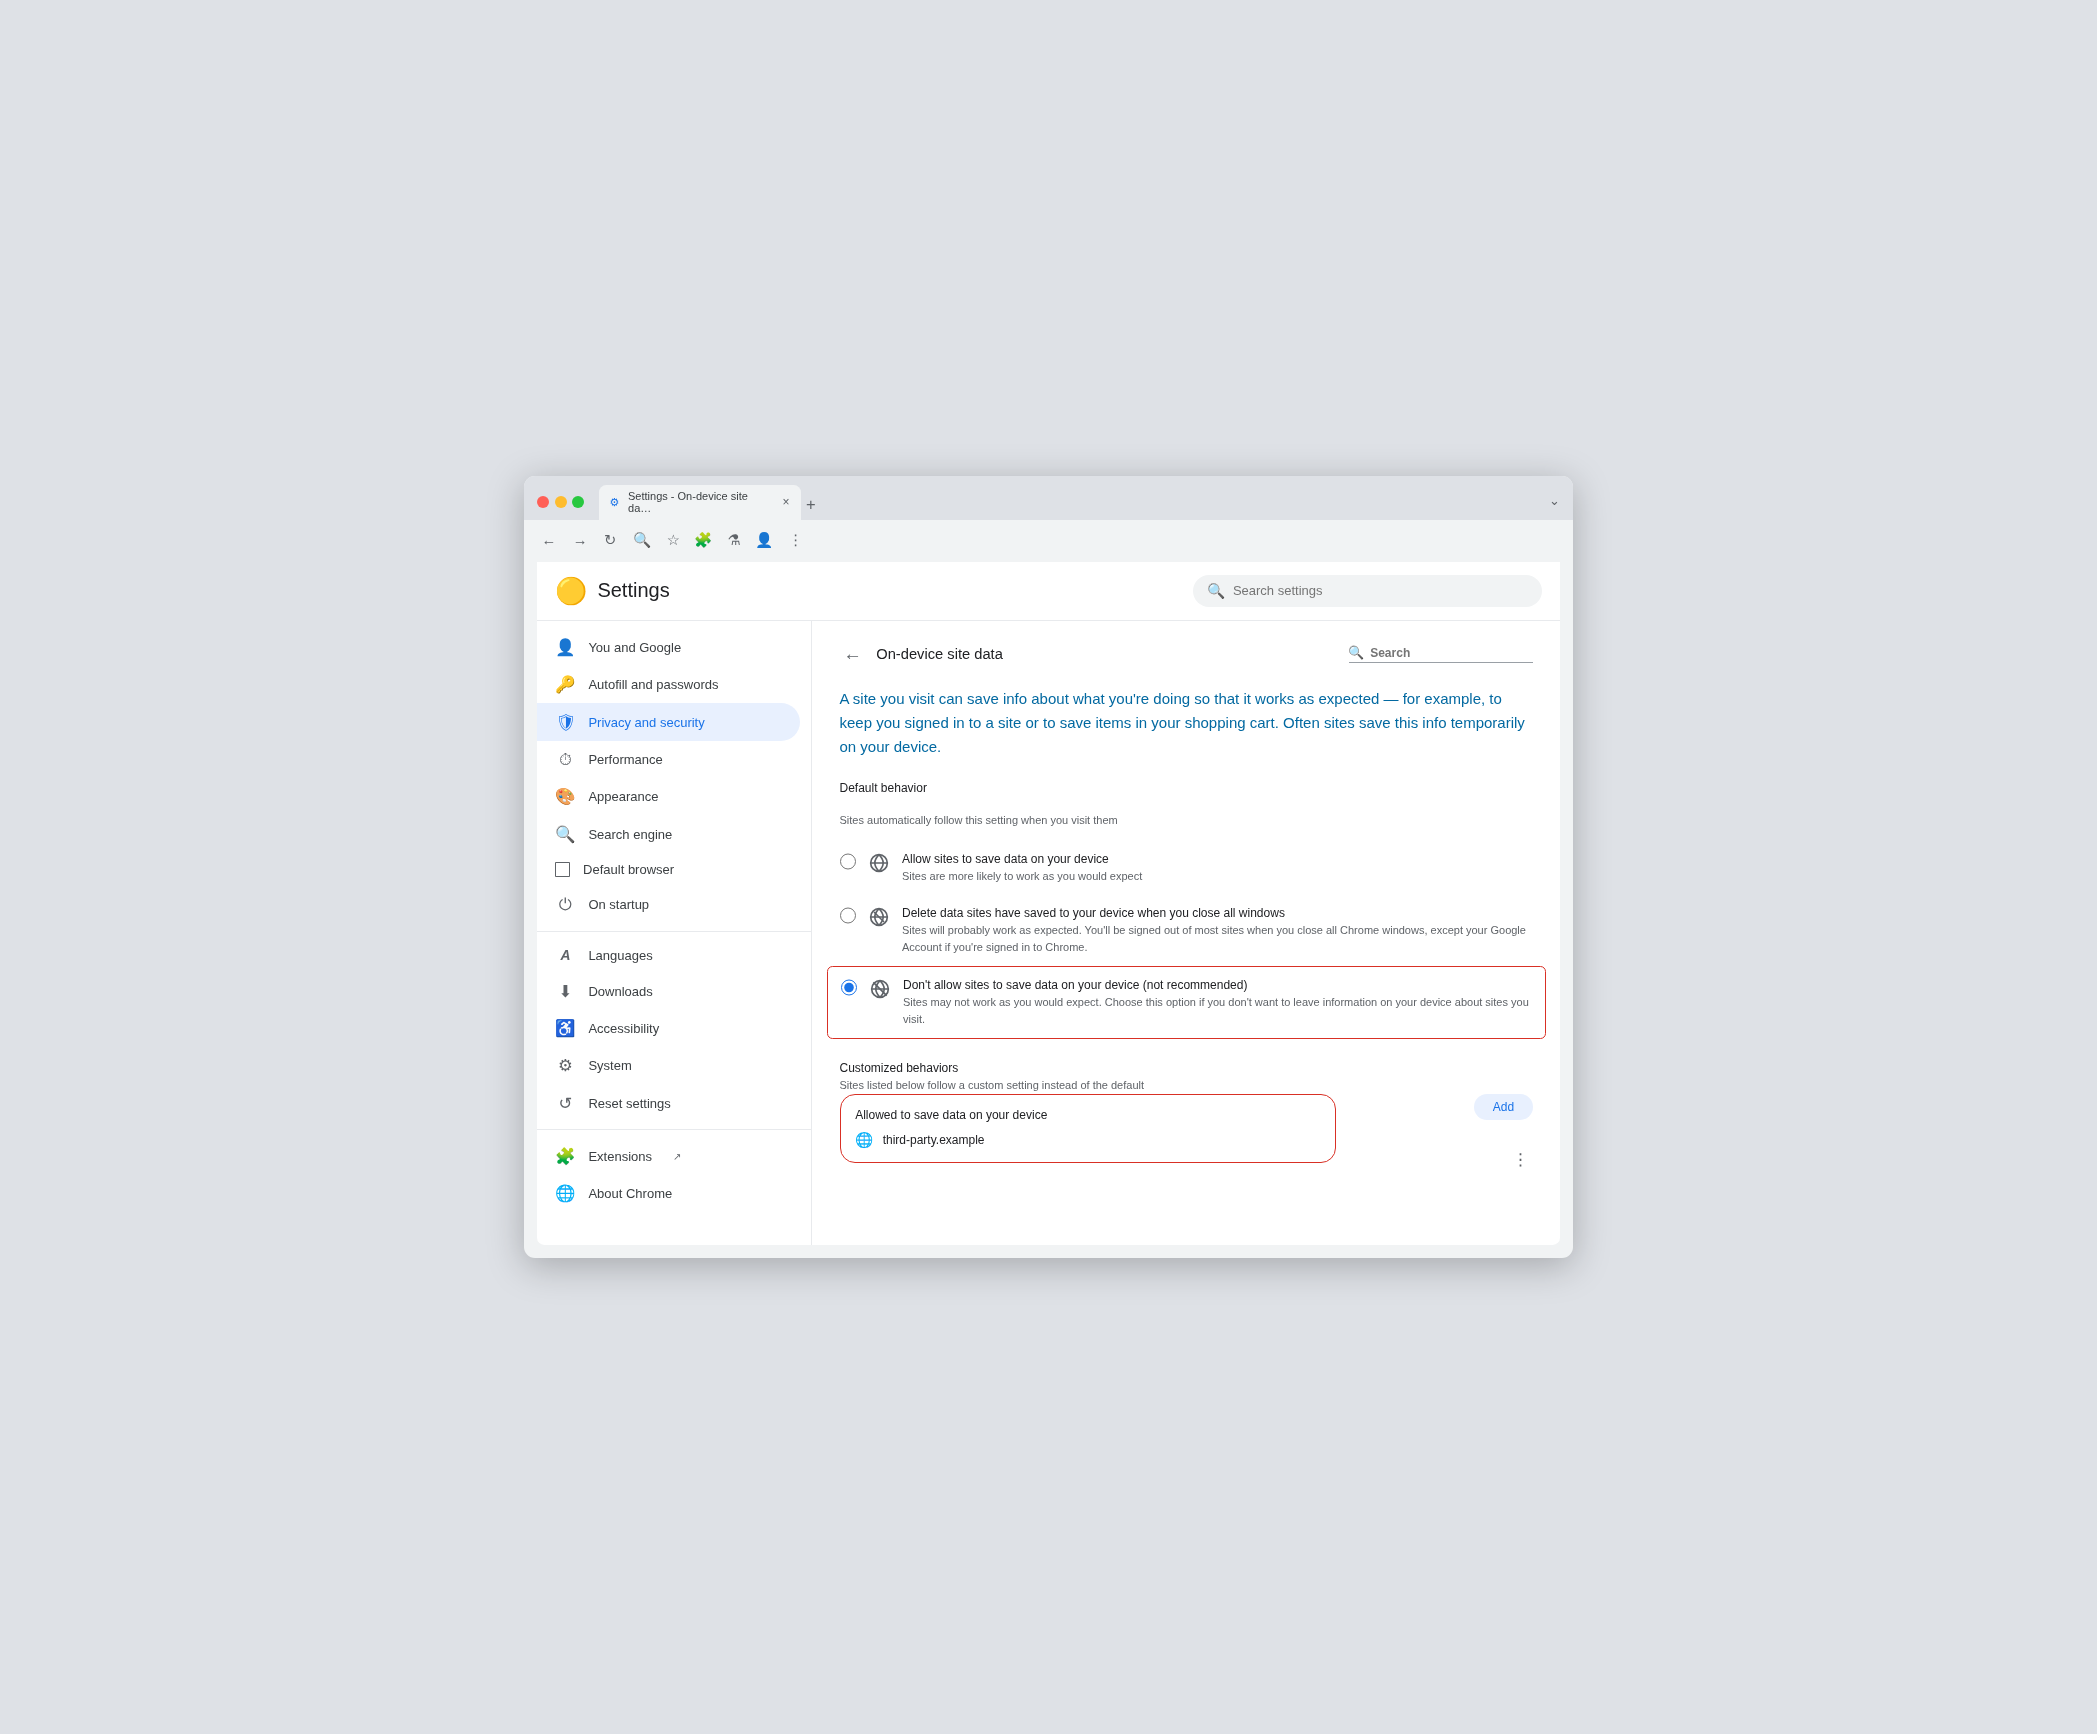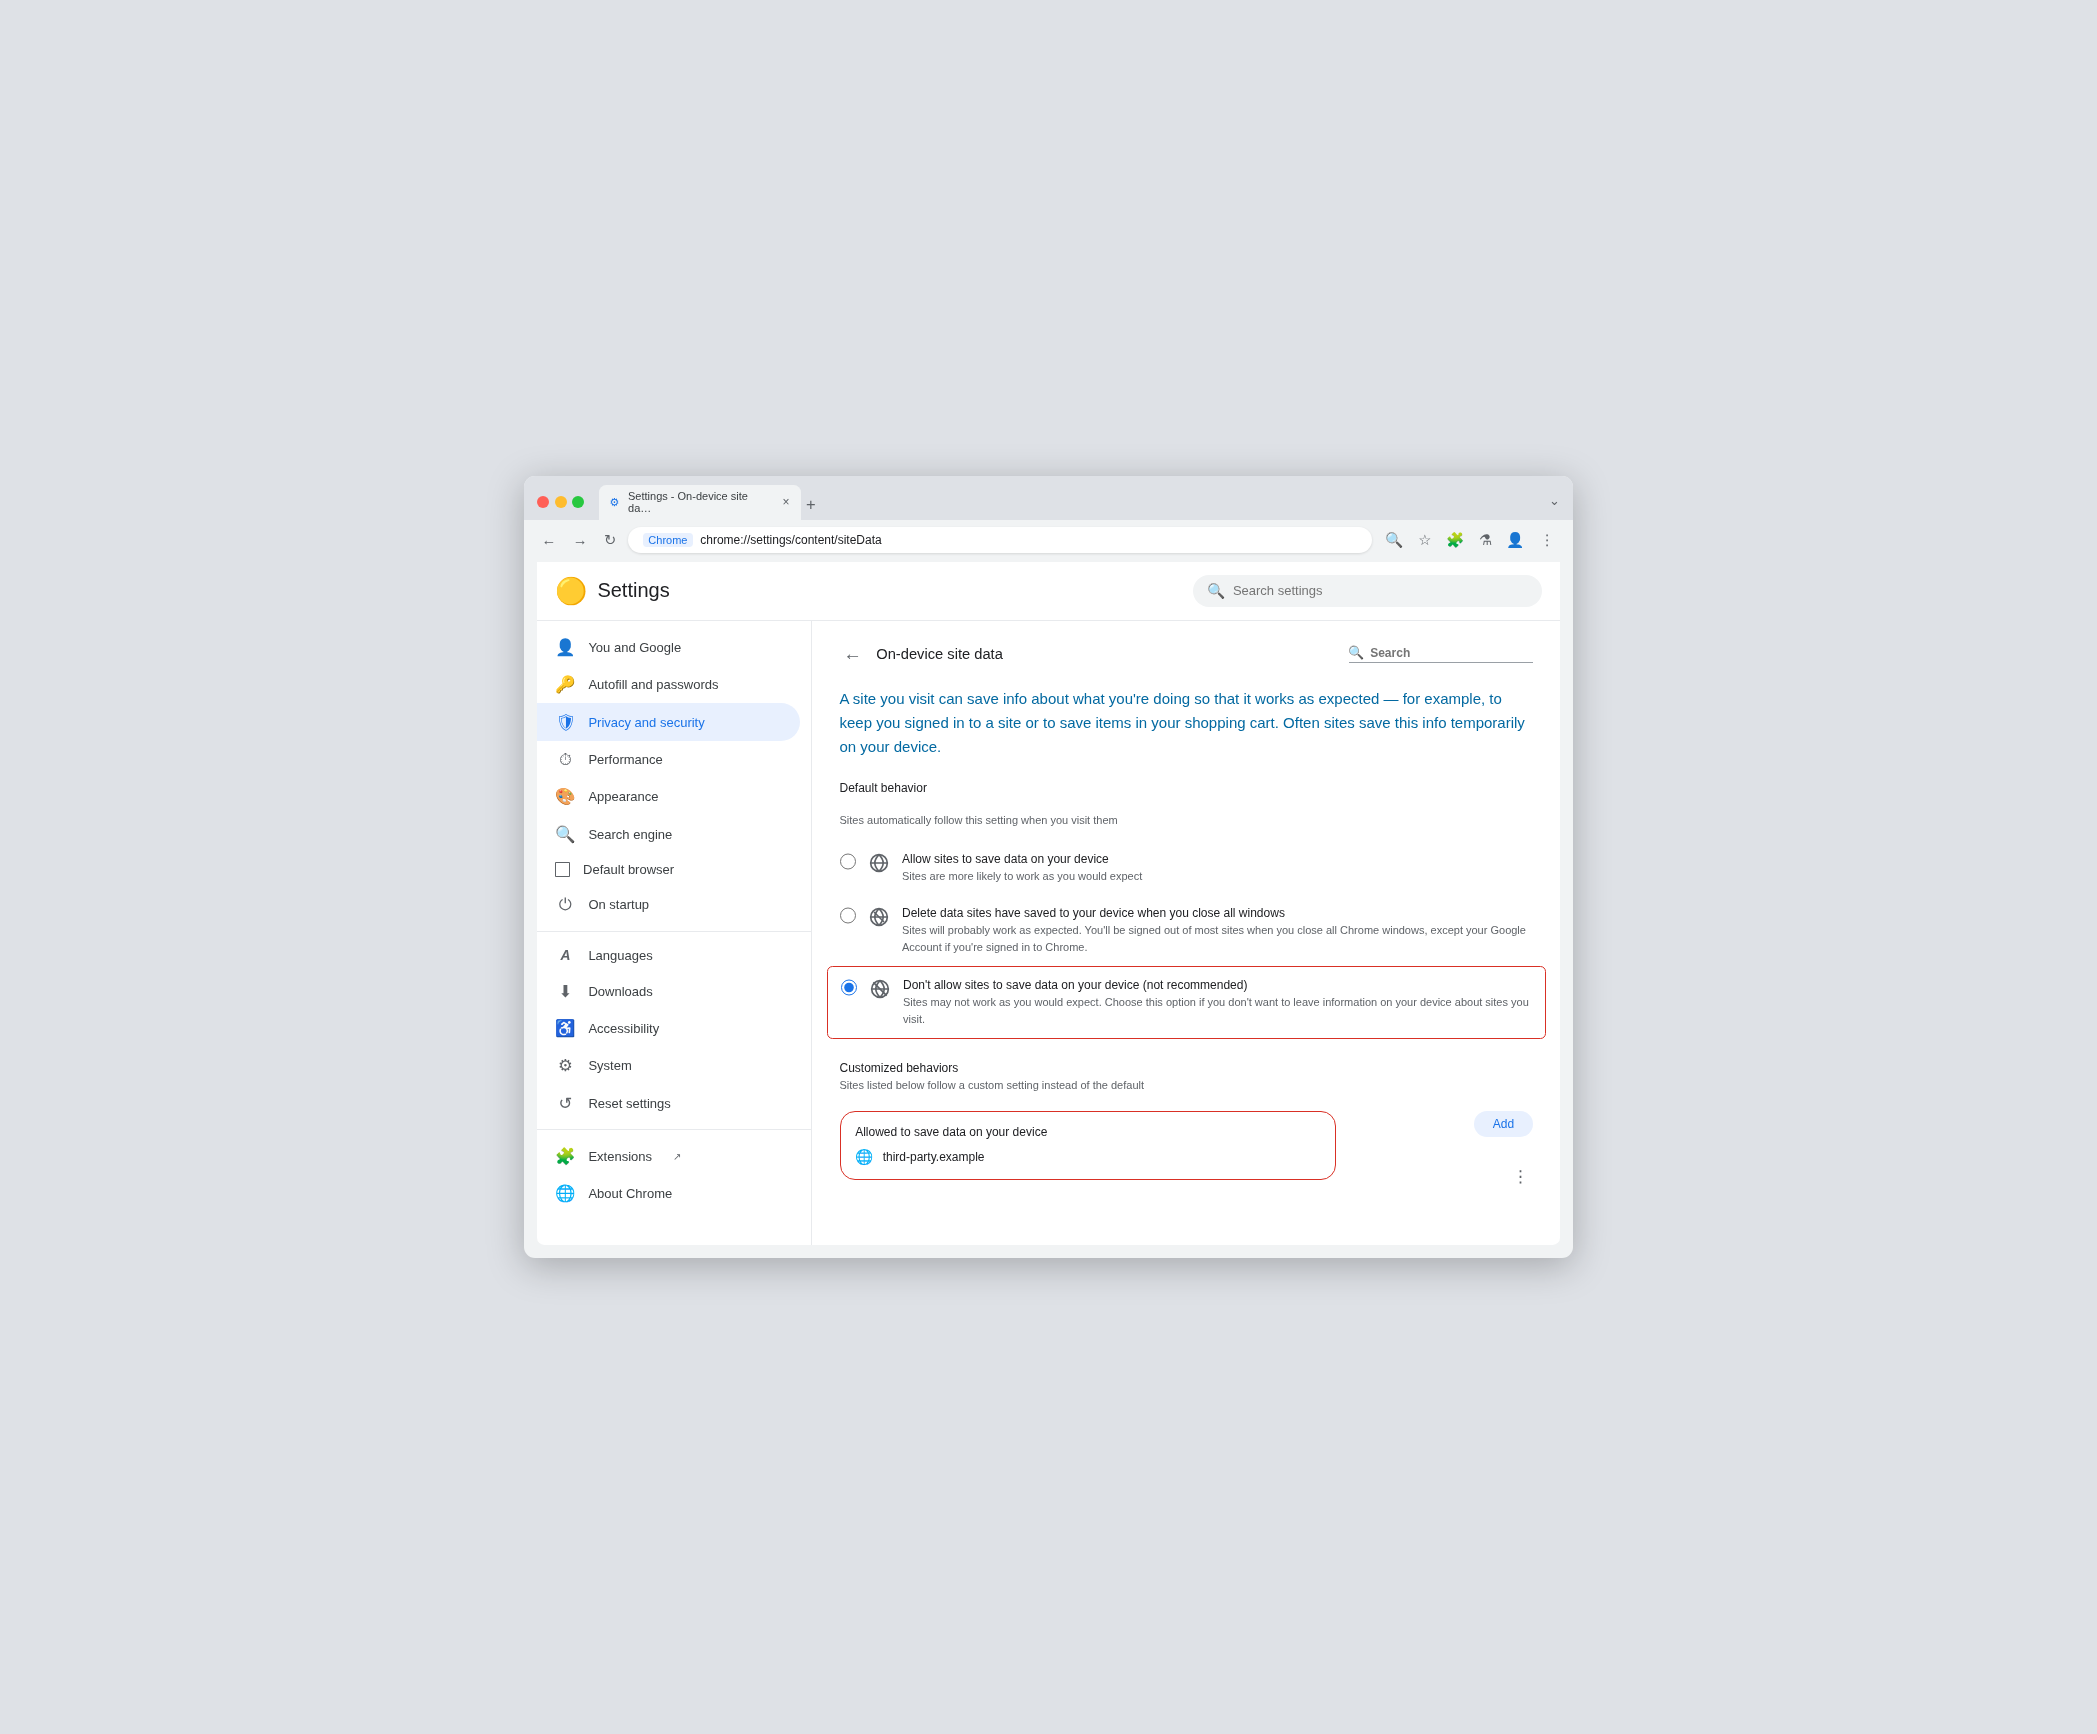--- a/index.html
+++ b/index.html
@@ -353,21 +353,21 @@
     .custom-section { margin-top: 22px; }
     .section-label {
       font-size: 12px;
       font-weight: 500;
       color: #202124;
       margin-bottom: 3.7px;
     }
     .section-sublabel {
       font-size: 11px;
       color: #5f6368;
-      margin-bottom: 20px;
+      margin-bottom: 3px;
     }
 
     
     .allowed-box {
       border: 1.8px solid #d93025;
       border-radius: 15px;
       padding: 13px 14.7px;
       display: flex;
       flex-direction: column;
       flex: 1;
@@ -443,24 +443,20 @@
       </div>
       <button class="tab-new-btn">+</button>
     </div>
     <span class="tab-chevron">⌄</span>
   </div>
 
   <div class="nav-bar">
     <button class="nav-btn">←</button>
     <button class="nav-btn">→</button>
     <button class="nav-btn">↻</button>
-    <div class="address-bar">
-      <span class="chrome-badge">Chrome</span>
-      <span class="address-text">chrome://settings/content/siteData</span>
-    </div>
     <div class="nav-icons-right">
       <button class="nav-icon-btn">🔍</button>
       <button class="nav-icon-btn">☆</button>
       <button class="nav-icon-btn">🧩</button>
       <button class="nav-icon-btn">⚗</button>
       <button class="nav-icon-btn">👤</button>
       <button class="nav-icon-btn">⋮</button>
     </div>
   </div>
 

